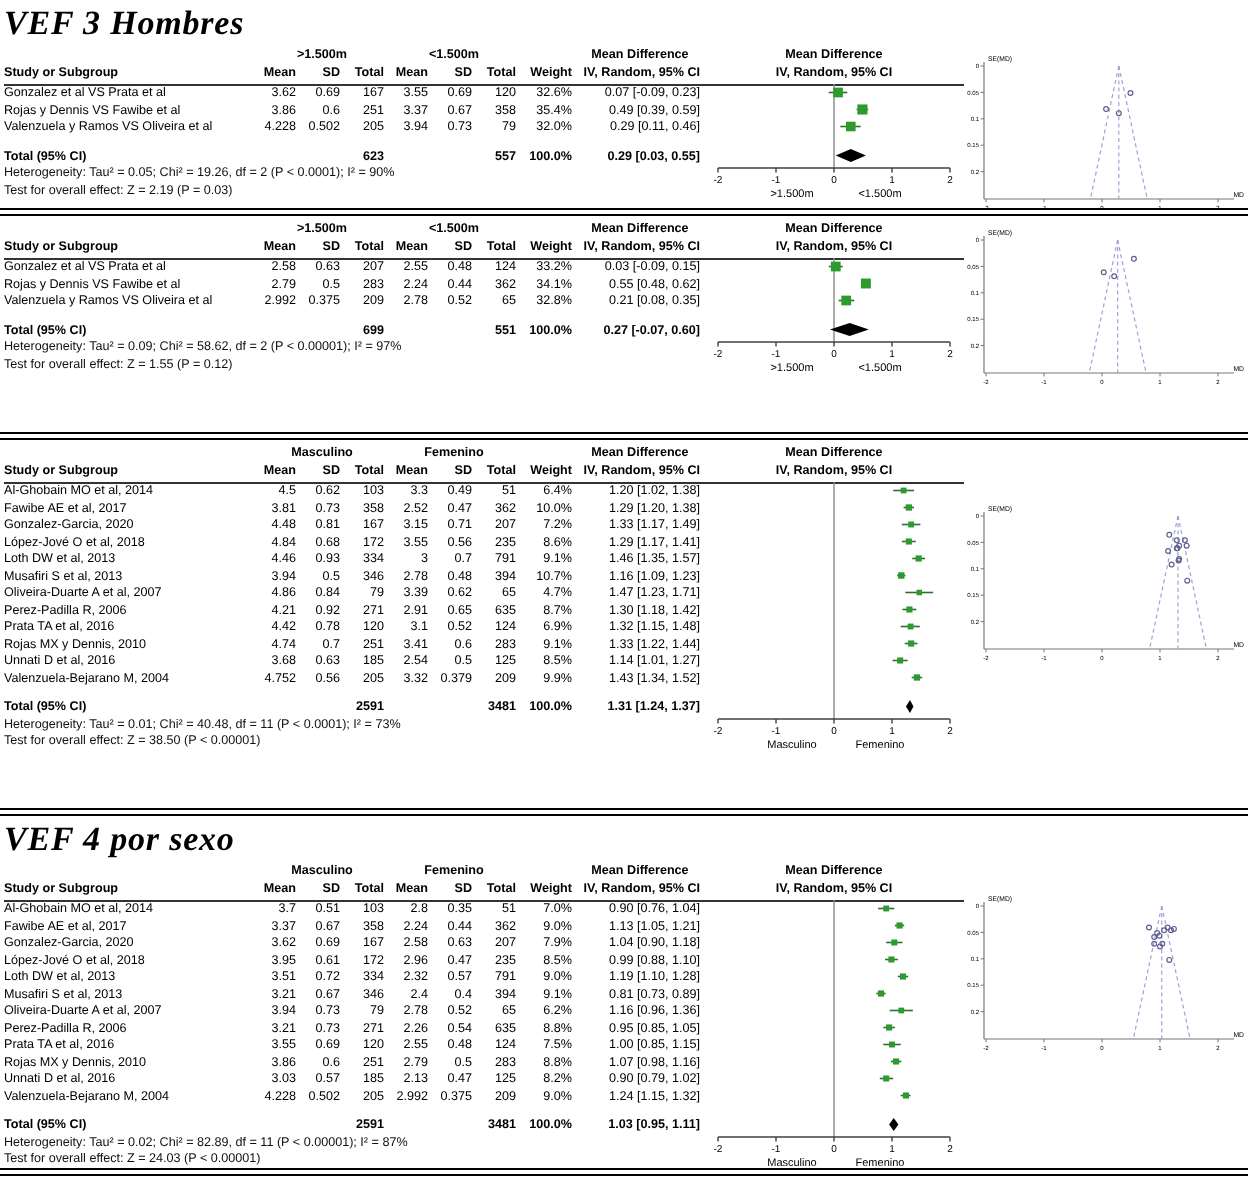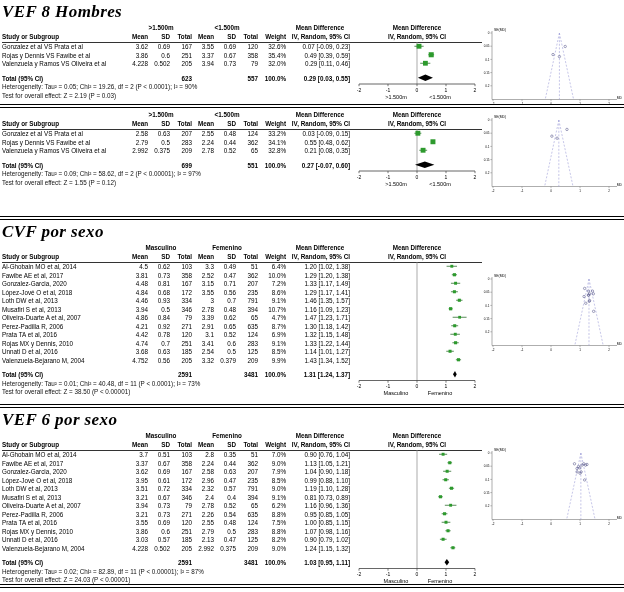--- a/index.html
+++ b/index.html
@@ -25,21 +25,21 @@
   .p2 .funnel{top:28px;}
   .p3 .funnel{top:14px;}
   .sep{height:0;border-bottom:4px double #000;margin:0;}
   svg text{font-family:"Liberation Sans",sans-serif;fill:#000;}
 </style>
 </head>
 <body>
 
 <div class="page">
   <div class="panel p0" style="height:104px">
-    <div class="ptitle">VEF 8 Hombres</div>
+    <div class="ptitle">VEF 3 Hombres</div>
     <div class="pbody">
       <div class="ftable">
           <div class="c h" style="grid-column: 1 / 2;"></div>
           <div class="c h ctr" style="grid-column: 2 / 5;">&gt;1.500m</div>
           <div class="c h ctr" style="grid-column: 5 / 8;">&lt;1.500m</div>
           <div class="c h" style="grid-column: 8 / 9;"></div>
           <div class="c h ctr" style="grid-column: 9 / 10;">Mean Difference</div>
           <div class="c h ctr" style="grid-column: 10 / 11;">Mean Difference</div>
           <div class="c h" style="grid-column: 1 / 2;">Study or Subgroup</div>
           <div class="c h num" style="grid-column: 2 / 3;">Mean</div>
@@ -256,21 +256,20 @@
           <line x1="82.83" y1="8" x2="97.03" y2="74.5" stroke="#a0a0d8" stroke-width="0.6" stroke-dasharray="2,1.6"></line>
           <circle cx="75.87" cy="24.163265306122447" r="1.2" fill="none" stroke="#606090" stroke-width="0.6"></circle>
           <circle cx="90.95" cy="17.42857142857143" r="1.2" fill="none" stroke="#606090" stroke-width="0.6"></circle>
           <circle cx="81.09" cy="26.183673469387752" r="1.2" fill="none" stroke="#606090" stroke-width="0.6"></circle>
         </svg>
     </div>
   </div>
   <div class="sep"></div>
 
   <div class="panel p2" style="height:184px">
-    <div class="ptitle">CVF por sexo</div>
     <div class="pbody">
       <div class="ftable">
           <div class="c h" style="grid-column: 1 / 2;"></div>
           <div class="c h ctr" style="grid-column: 2 / 5;">Masculino</div>
           <div class="c h ctr" style="grid-column: 5 / 8;">Femenino</div>
           <div class="c h" style="grid-column: 8 / 9;"></div>
           <div class="c h ctr" style="grid-column: 9 / 10;">Mean Difference</div>
           <div class="c h ctr" style="grid-column: 10 / 11;">Mean Difference</div>
           <div class="c h" style="grid-column: 1 / 2;">Study or Subgroup</div>
           <div class="c h num" style="grid-column: 2 / 3;">Mean</div>
@@ -480,21 +479,21 @@
           <circle cx="113.28" cy="30.224489795918373" r="1.2" fill="none" stroke="#606090" stroke-width="0.6"></circle>
           <circle cx="113.57" cy="22.816326530612244" r="1.2" fill="none" stroke="#606090" stroke-width="0.6"></circle>
           <circle cx="108.06" cy="25.510204081632654" r="1.2" fill="none" stroke="#606090" stroke-width="0.6"></circle>
           <circle cx="116.47" cy="20.12244897959183" r="1.2" fill="none" stroke="#606090" stroke-width="0.6"></circle>
         </svg>
     </div>
   </div>
   <div class="sep"></div>
 
   <div class="panel p3" style="height:176px">
-    <div class="ptitle">VEF 6 por sexo</div>
+    <div class="ptitle">VEF 4 por sexo</div>
     <div class="pbody">
       <div class="ftable">
           <div class="c h" style="grid-column: 1 / 2;"></div>
           <div class="c h ctr" style="grid-column: 2 / 5;">Masculino</div>
           <div class="c h ctr" style="grid-column: 5 / 8;">Femenino</div>
           <div class="c h" style="grid-column: 8 / 9;"></div>
           <div class="c h ctr" style="grid-column: 9 / 10;">Mean Difference</div>
           <div class="c h ctr" style="grid-column: 10 / 11;">Mean Difference</div>
           <div class="c h" style="grid-column: 1 / 2;">Study or Subgroup</div>
           <div class="c h num" style="grid-column: 2 / 3;">Mean</div>

